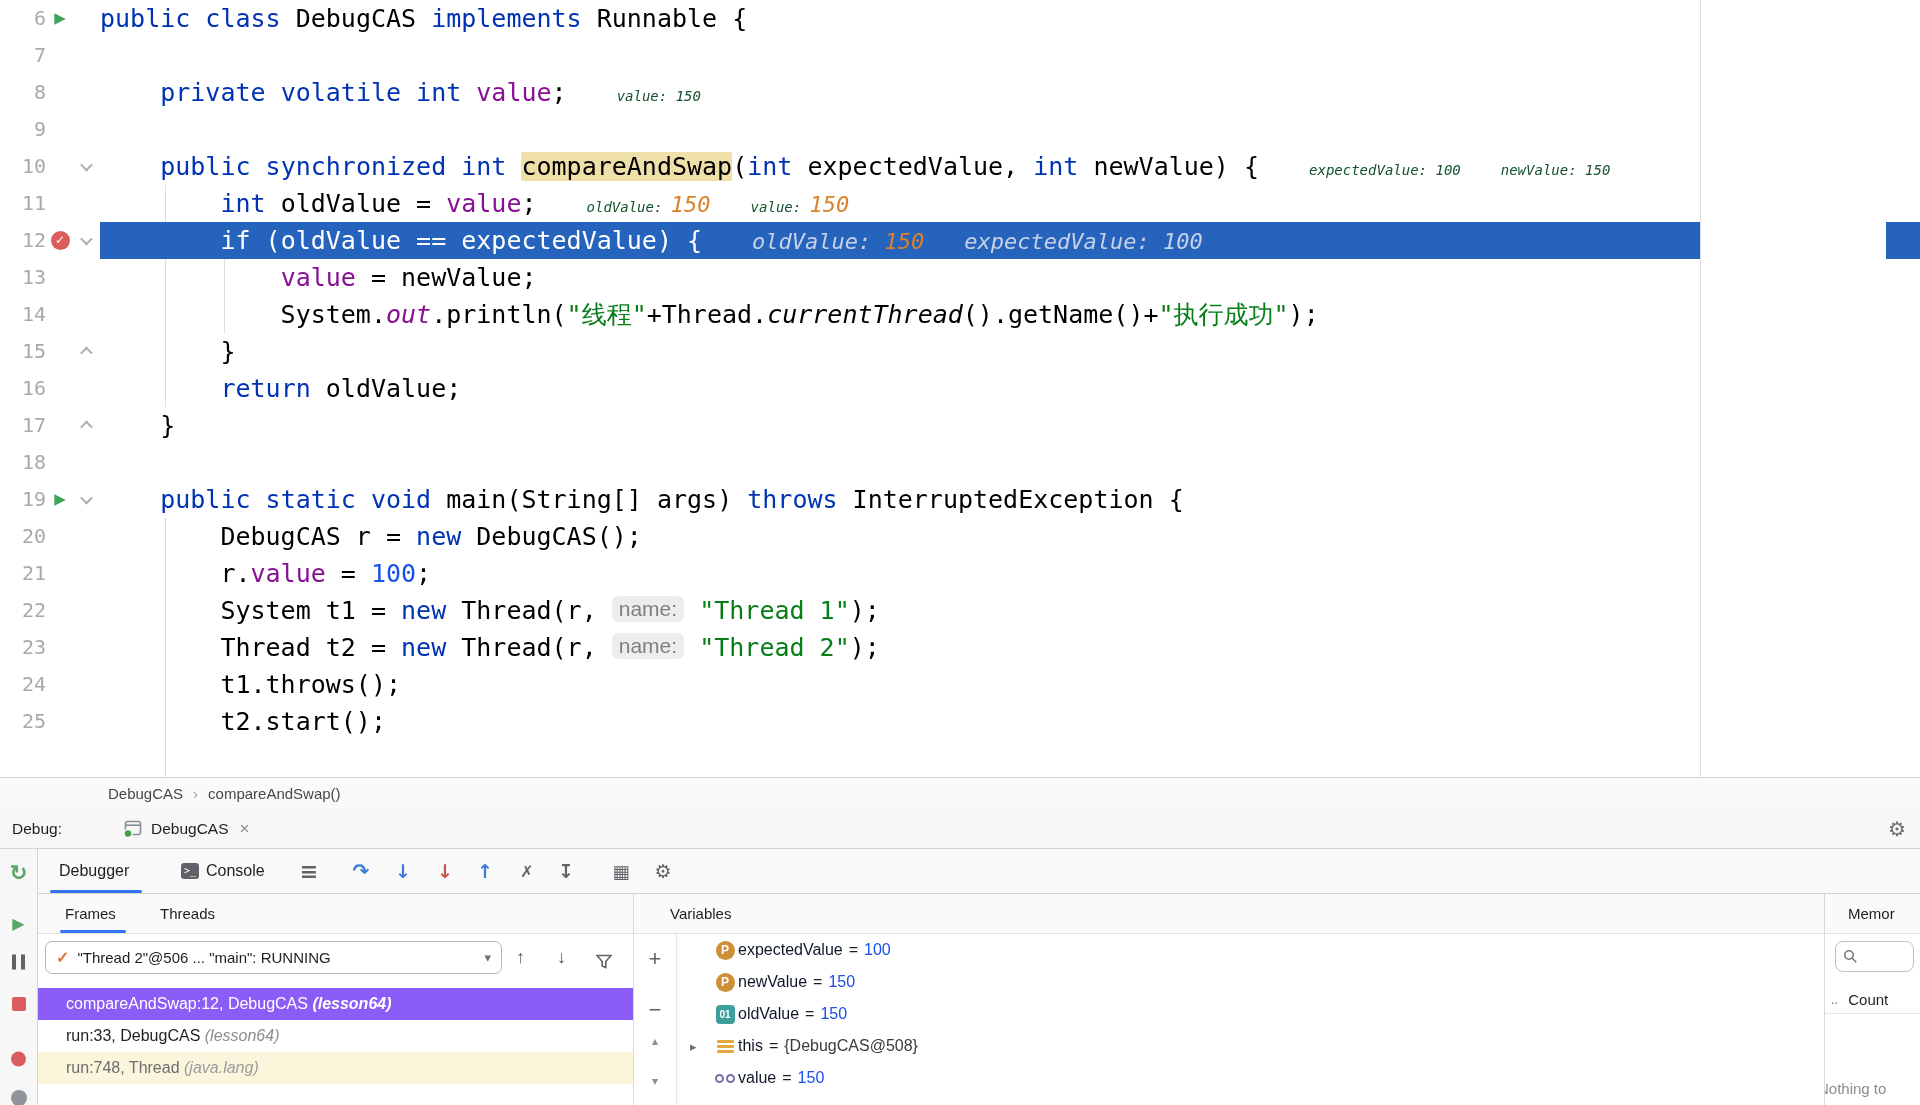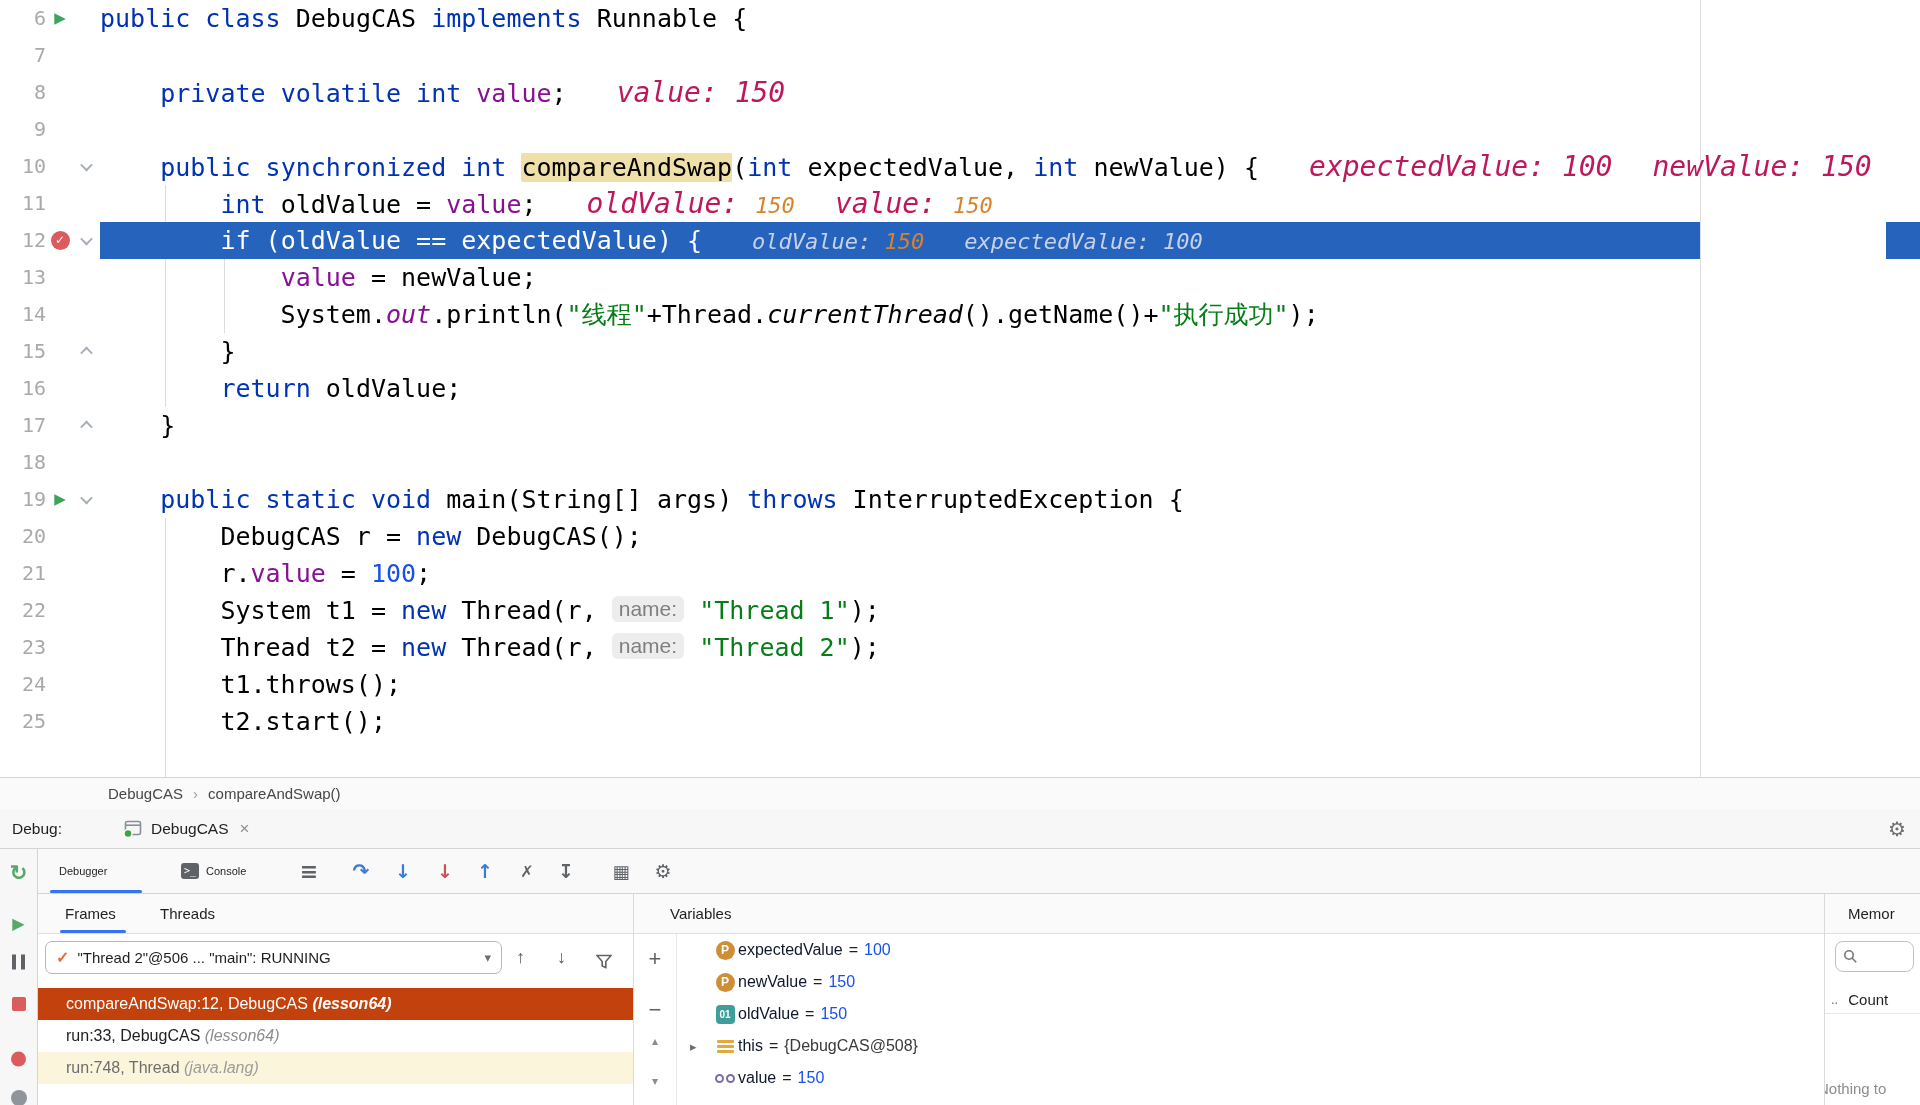--- a/index.html
+++ b/index.html
@@ -31,21 +31,21 @@
 .c-fld{color:#871094}
 .c-str{color:#067D17}
 .c-num{color:#1750EB}
 .c-stf{color:#871094;font-style:italic}
 .c-smi{color:#000;font-style:italic}
 .c-hl{background:#EFDFA9;color:#000;border-radius:2px}
 .c-chip{display:inline-block;background:#EDEDED;color:#7F7F7F;font-family:"Liberation Sans",sans-serif;
         font-size:21px;line-height:26px;border-radius:6px;padding:0 7px;vertical-align:3px}
 .hints{margin-left:50px}
 .hint-group{margin-right:40px}
-.c-h{color:#be185d;font-style:italic;font-size:28px}
+.c-h{color:#14532d;font-style:italic;font-size:14px}
 .c-hv{color:#D9822B;font-style:italic;font-size:22px}
 .c-wh{color:#C6D1E7;font-style:italic;font-size:22px}
 #stripe-marker{position:absolute;left:1886px;top:222px;width:34px;height:37px;background:#2663BC}
 
 
 #breadcrumb{position:absolute;left:0;top:777px;width:1920px;height:32px;background:#FAFAFA;
             border-top:1px solid #D4D4D4;display:flex;align-items:center;padding-left:108px;
             font-size:15px;color:#474747}
 .bc-sep{color:#9E9E9E;margin:0 10px;font-size:15px}
 
@@ -66,21 +66,21 @@
 .g-rerun{color:#59A869;font-size:21px;font-weight:bold}
 .g-resume{color:#59A869;font-size:16px}
 .pause-i{width:13px;height:15px;border-left:4px solid #5F6368;border-right:4px solid #5F6368}
 .stop-i{width:14px;height:14px;background:#DB5C5C;border-radius:2px}
 .bpv-i{width:15px;height:15px;background:#DB5C5C;border-radius:50%}
 .mute-i{width:16px;height:16px;background:#90959B;border-radius:50%}
 
 
 #toolbar-row{position:absolute;left:38px;top:849px;width:1882px;height:45px;background:#F9F9F9;
              border-bottom:1px solid #D4D4D4}
-.tb-tab{position:absolute;top:0;height:44px;line-height:44px;font-size:11px;cursor:pointer}
+.tb-tab{position:absolute;top:0;height:44px;line-height:44px;font-size:16px;cursor:pointer}
 #tab-debugger{left:21px}
 #tab-debugger-underline{position:absolute;left:12px;bottom:0;width:92px;height:3px;background:#3574F0;border-radius:2px}
 #console-icon{position:absolute;left:143px;top:14px;width:18px;height:16px;background:#5F6368;border-radius:3px;
               color:#fff;font-family:"DejaVu Sans Mono",monospace;font-size:10px;line-height:16px;text-align:center}
 #tab-console{left:168px}
 .tb-icon{position:absolute;top:50%;transform:translate(-50%,-50%);cursor:pointer;
          font-family:"DejaVu Sans",sans-serif}
 
 
 .panel-head{position:relative;height:40px;background:#FAFAFA;border-bottom:1px solid #E0E0E0}
@@ -92,21 +92,21 @@
 #frames-underline{position:absolute;left:22px;bottom:0;width:66px;height:3px;background:#3574F0;border-radius:2px}
 .thread-dd{position:absolute;left:7px;top:47px;width:457px;height:33px;border:1px solid #B6B6B6;border-radius:7px;
            background:#fff;display:flex;align-items:center;padding:0 10px;gap:8px;cursor:pointer}
 .dd-check{color:#E2703A;font-weight:bold;font-size:16px}
 .dd-text{flex:1;font-size:15px;white-space:nowrap;overflow:hidden}
 .dd-chev{color:#6E6E6E;font-size:13px}
 .nav-arrow{position:absolute;top:47px;height:33px;line-height:33px;font-size:18px;color:#5A5A5A;cursor:pointer}
 #frame-rows{position:absolute;left:0;top:94px;width:595px}
 .frame-row{height:32px;line-height:32px;padding-left:28px;font-size:16px;white-space:nowrap;cursor:pointer}
 .frame-row .pkg{font-style:italic;color:#8C8C8C}
-.frame-row.selected{background:#c2410c;color:#fff}
+.frame-row.selected{background:#8b5cf6;color:#fff}
 .frame-row.selected .pkg{color:#fff;font-weight:bold}
 .frame-row.library{background:#FBF5DC;color:#6E6E6E}
 .frame-row.library .pkg{color:#9B9B9B}
 
 #vars-panel{position:absolute;left:633px;top:894px;width:1191px;height:211px;background:#fff;
             border-left:1px solid #D9D9D9;overflow:hidden}
 #vars-head-label{left:36px}
 .vars-strip{position:absolute;left:0;top:40px;width:43px;height:171px;border-right:1px solid #E6E6E6}
 .strip-btn{position:absolute;left:0;width:42px;text-align:center;transform:translateY(-50%);
            color:#5F6368;cursor:pointer}

